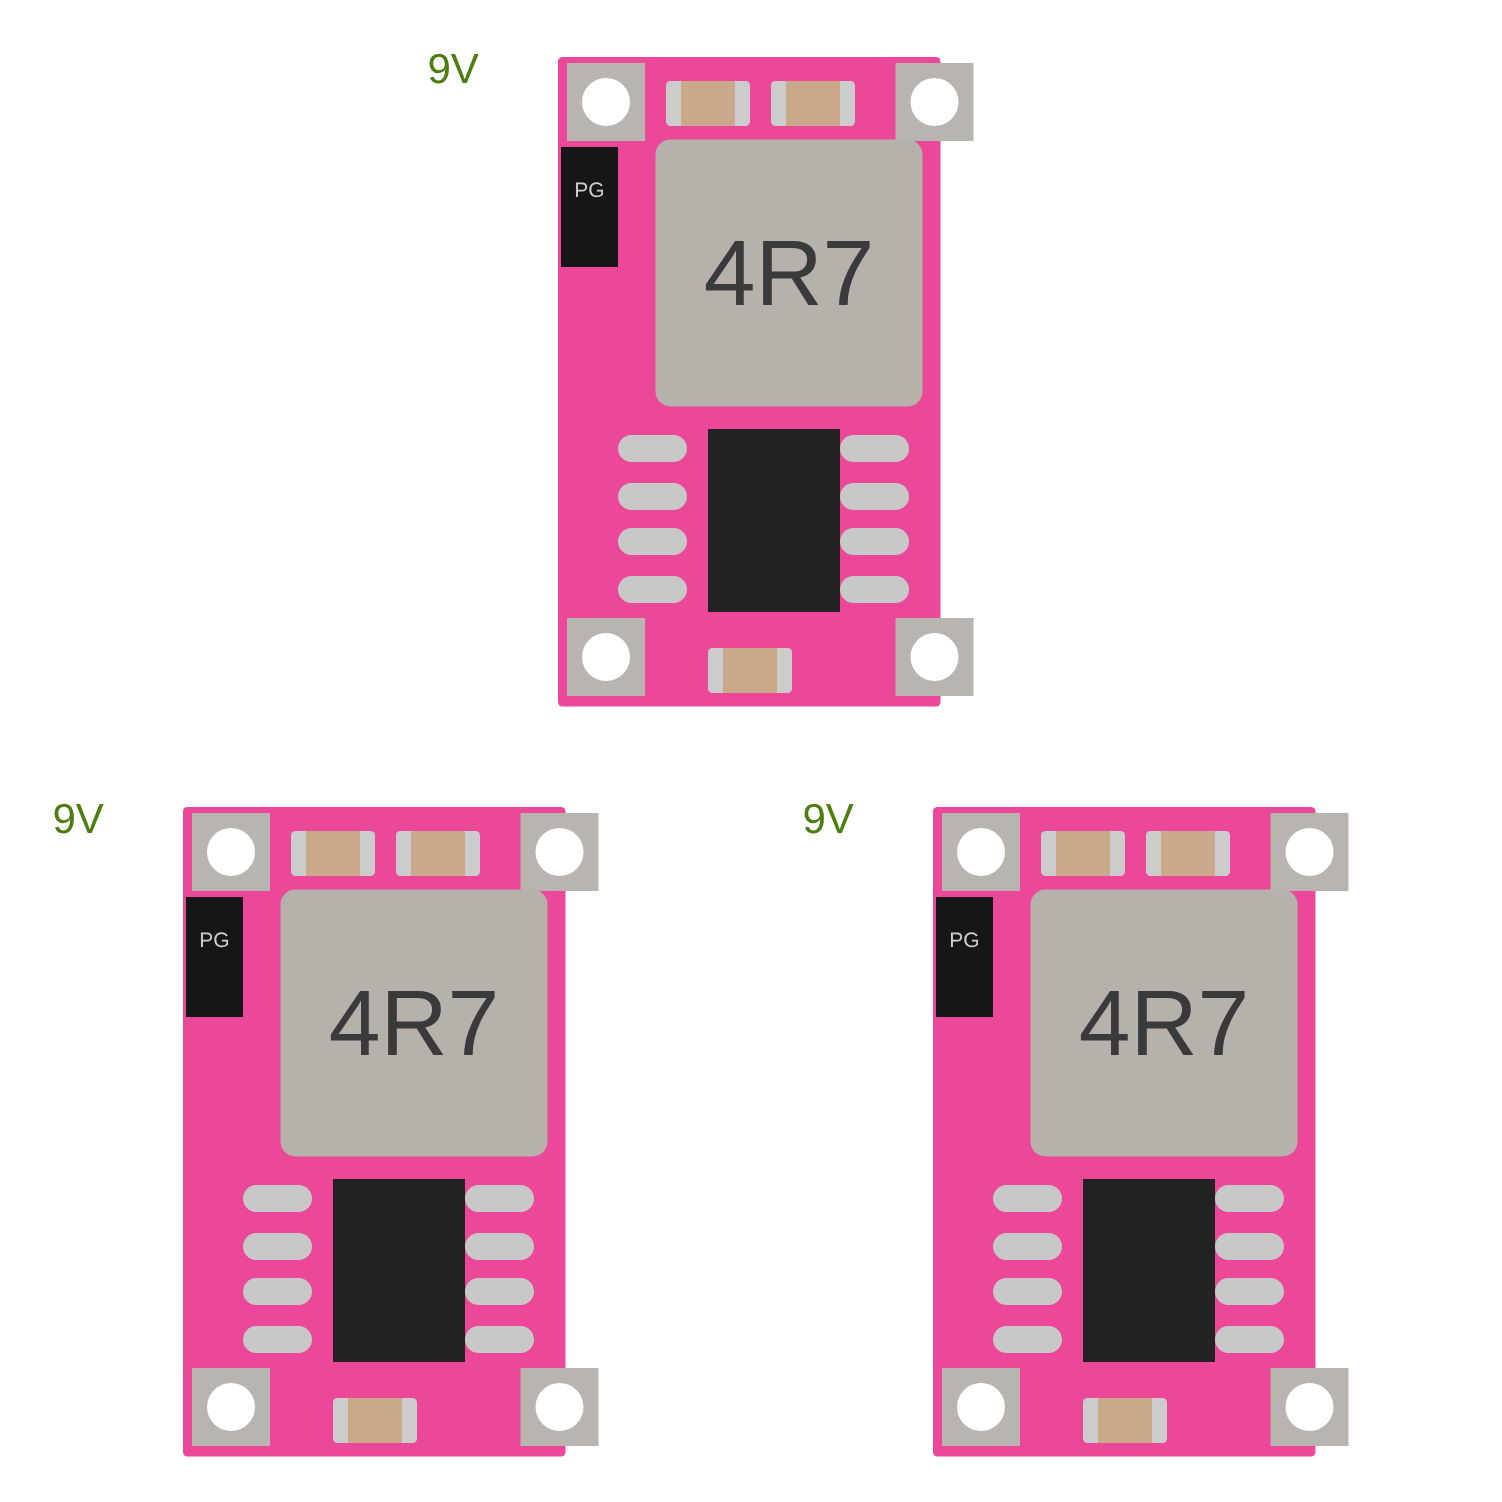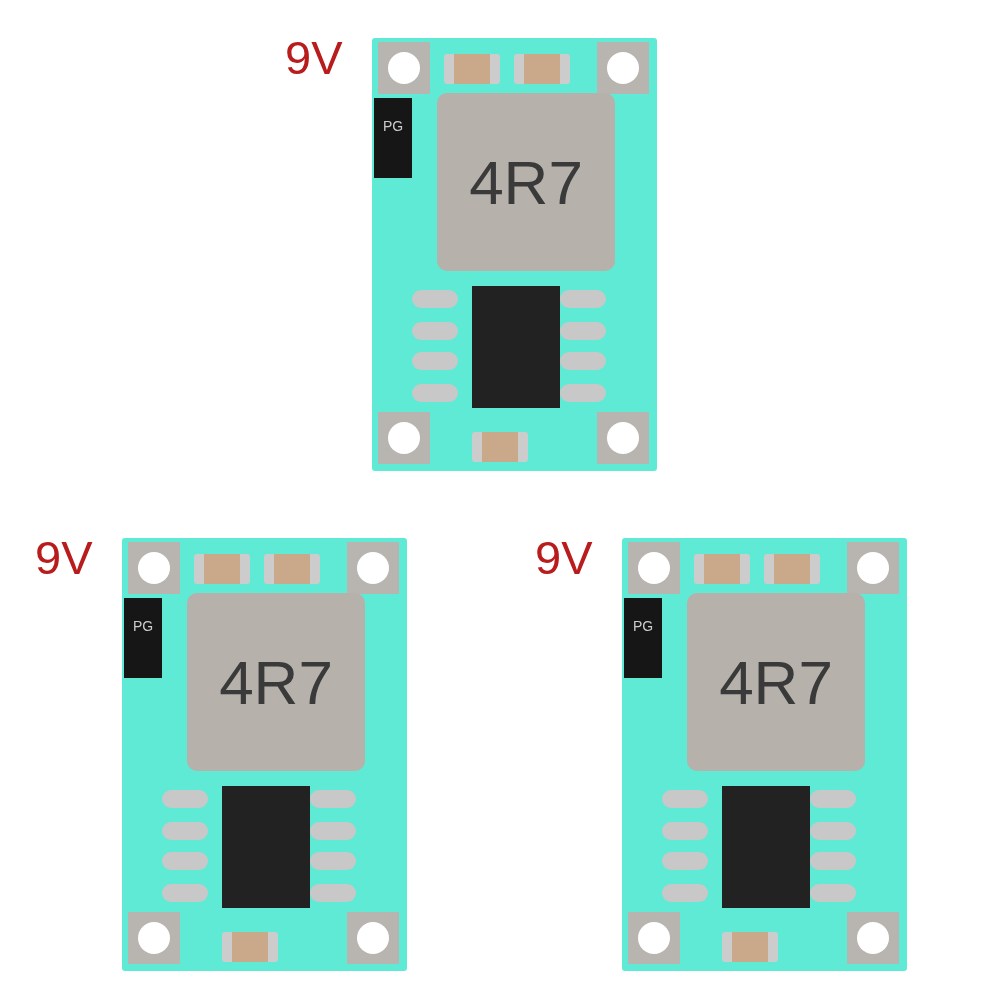--- a/index.html
+++ b/index.html
@@ -1,18 +1,18 @@
 <!DOCTYPE html>
 <html><head>
 <meta charset="utf-8">
 <style>
 *{box-sizing:border-box;margin:0;padding:0}
 body{width:1001px;height:1001px;background:#fff;position:relative;overflow:hidden;font-family:"Liberation Sans",sans-serif}
-.label{position:absolute;font-size:47px;color:#b91c1c}
-.board{position:absolute;width:285px;height:433px;background:#5eead4;border-radius:3px}
+.label{position:absolute;font-size:28px;color:#4d7c0f}
+.board{position:absolute;width:255px;height:433px;background:#ec4899;border-radius:3px}
 .pad{position:absolute;width:52px;height:52px;background:#b8b4b0}
 .hole{position:absolute;left:10px;top:10px;width:32px;height:32px;border-radius:50%;background:#fff}
 .cap{position:absolute;width:56px;height:30px;background:#c9a98a;border-left:10px solid #ccc;border-right:10px solid #ccc;border-radius:3px}
 .ind{position:absolute;left:65px;top:55px;width:178px;height:178px;background:#b6b1ab;border-radius:10px;display:flex;align-items:center;justify-content:center}
 .ind span{font-size:62px;color:#3a3a3a;font-family:"Liberation Sans",sans-serif}
 .chip{position:absolute;left:100px;top:248px;width:88px;height:122px;background:#222}
 .pin{position:absolute;width:46px;height:18px;background:#c8c8c8;border-radius:9px}
 .pg{position:absolute;left:2px;top:60px;width:38px;height:80px;background:#161616;color:#ccc;font-size:14px;text-align:center;padding-top:20px}
 </style>
 </head>

